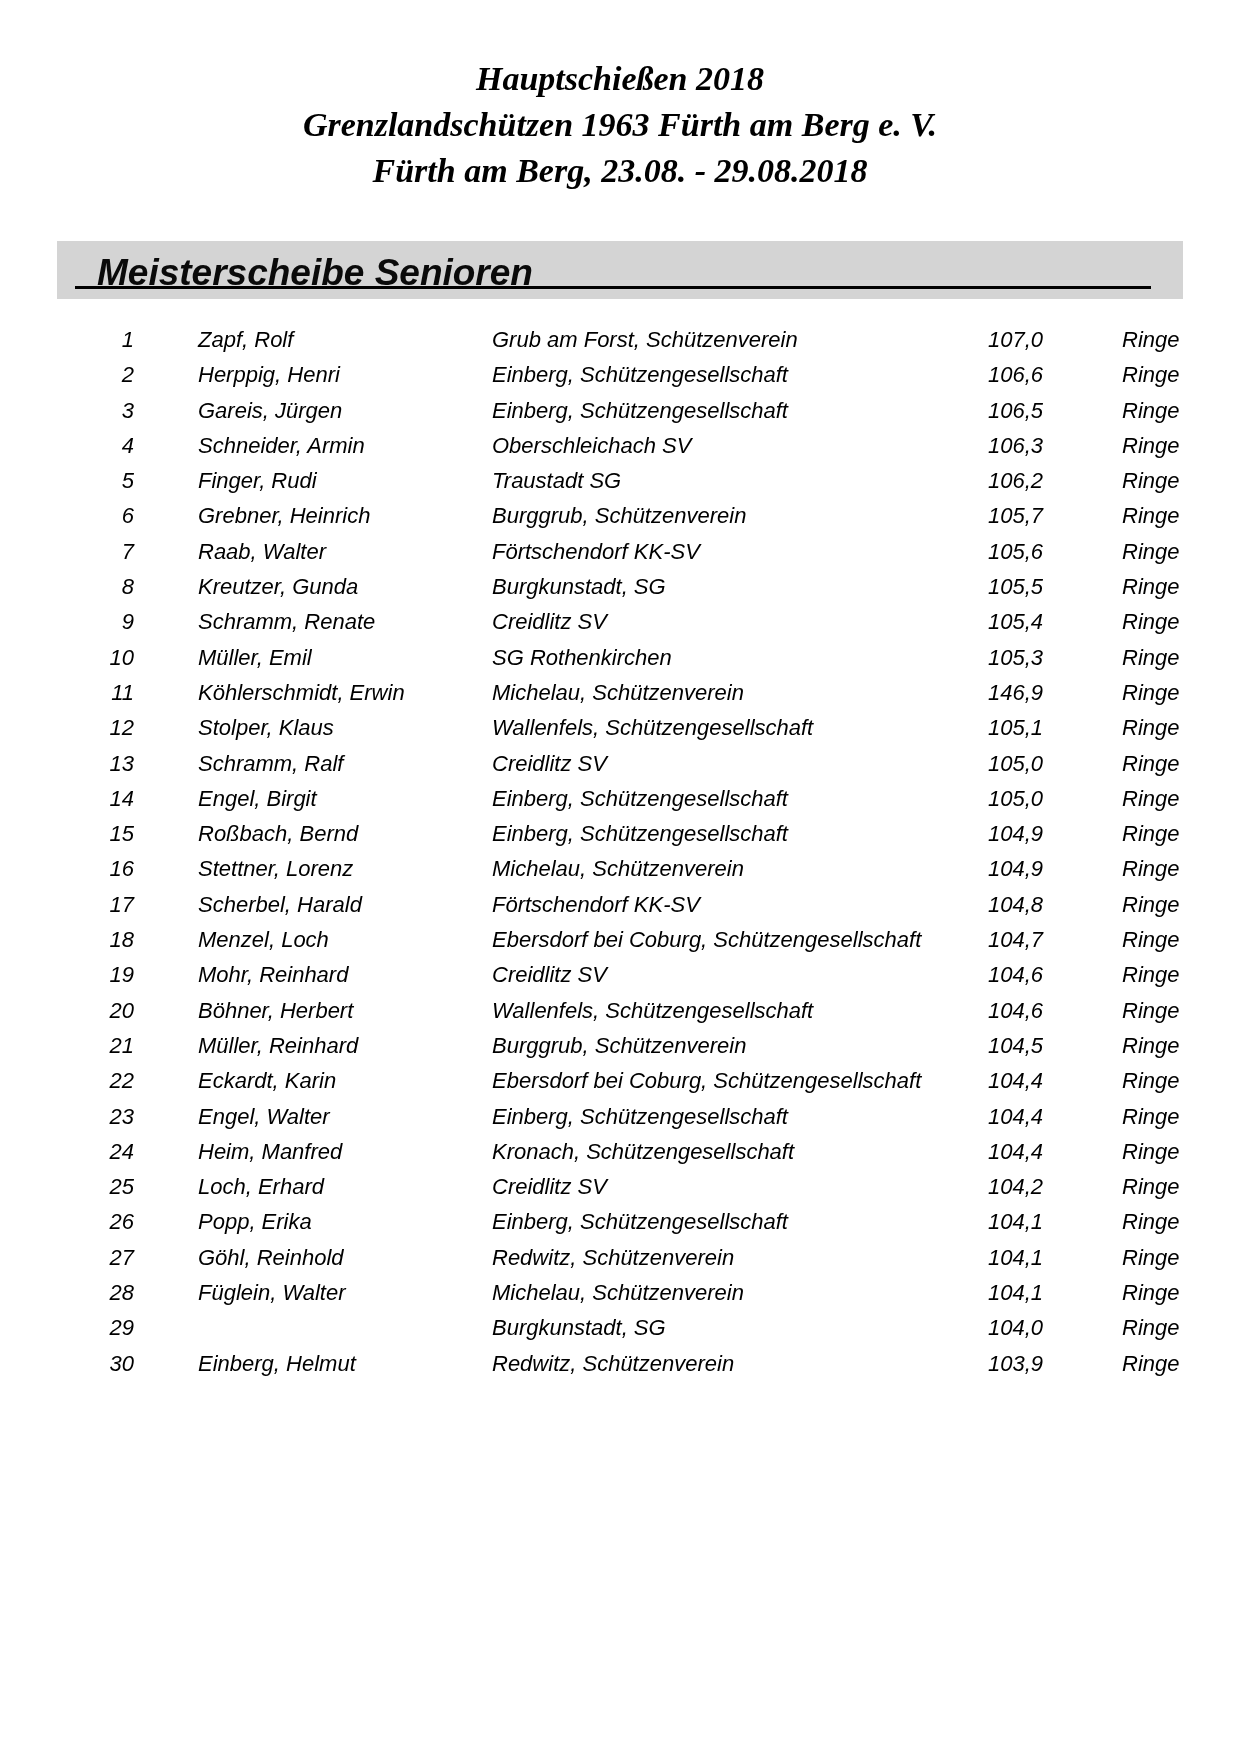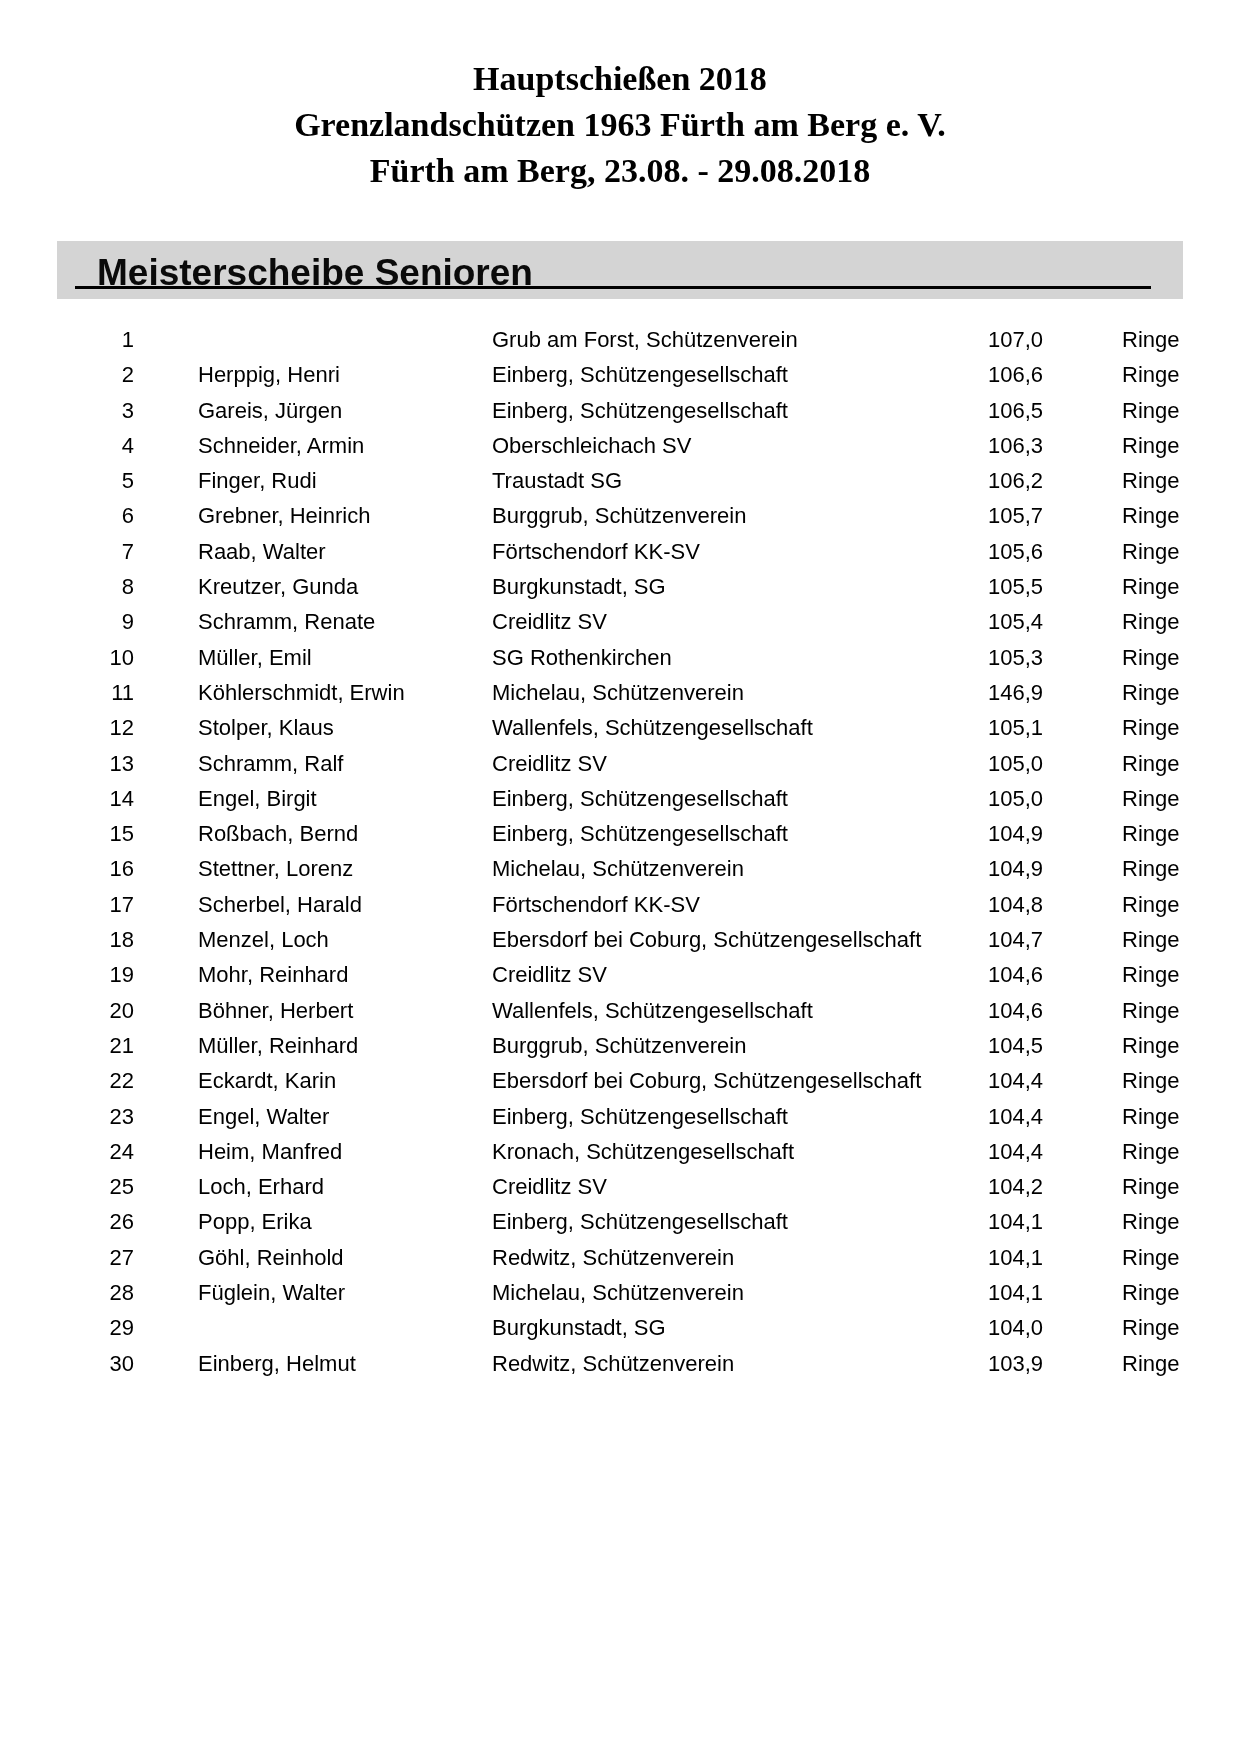--- a/index.html
+++ b/index.html
@@ -8,20 +8,21 @@
     background: #ffffff;
   }
   .page {
     position: relative;
     width: 1240px;
     height: 1622px;
     background: #ffffff;
     font-family: "Liberation Sans", sans-serif;
     color: #000000;
     overflow: hidden;
+    font-style: italic;
   }
 
   
   .title-block {
     position: absolute;
     top: 56px;
     left: 0;
     width: 100%;
     text-align: center;
     font-family: "Liberation Serif", serif;
@@ -108,20 +109,21 @@
   </div>
 
   <div class="section-bar">
     <div class="section-title">Meisterscheibe Senioren</div>
     <div class="section-underline"></div>
   </div>
 
   <div class="results-table">
       <div class="row">
         <div class="cell rank">1</div>
+        <div class="cell name">Zapf, Rolf</div>
         <div class="cell club">Grub am Forst, Schützenverein</div>
         <div class="cell score">107,0</div>
         <div class="cell unit">Ringe</div>
       </div>
       <div class="row">
         <div class="cell rank">2</div>
         <div class="cell name">Herppig, Henri</div>
         <div class="cell club">Einberg, Schützengesellschaft</div>
         <div class="cell score">106,6</div>
         <div class="cell unit">Ringe</div>

